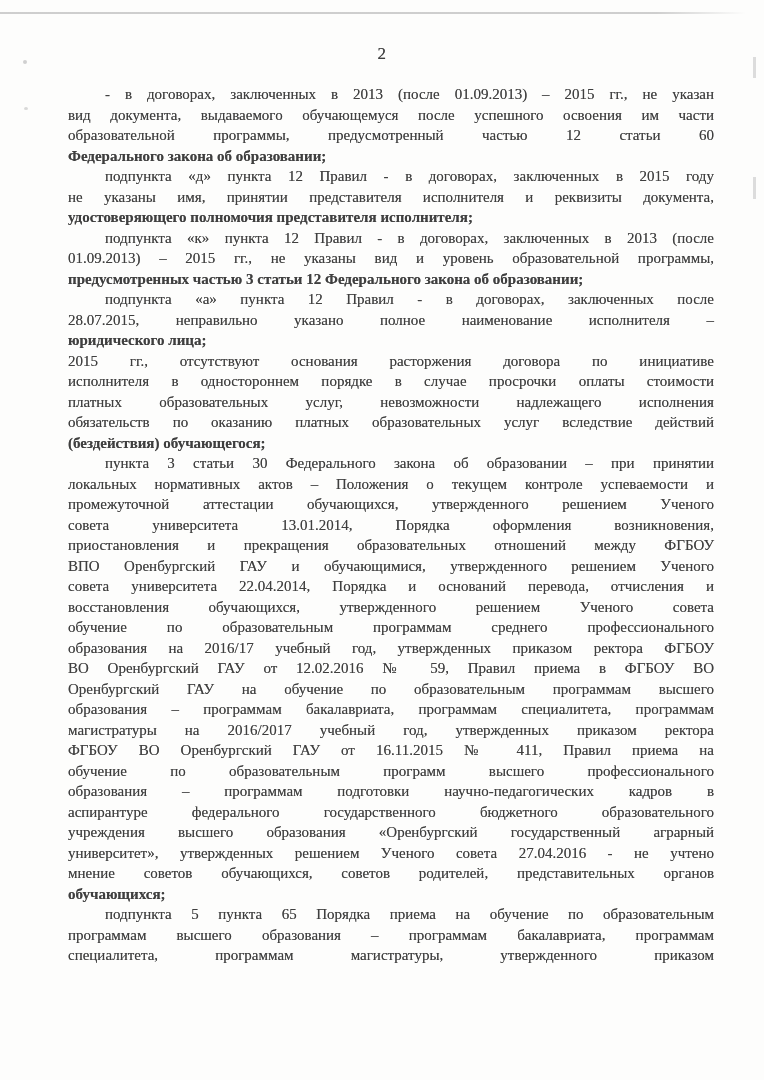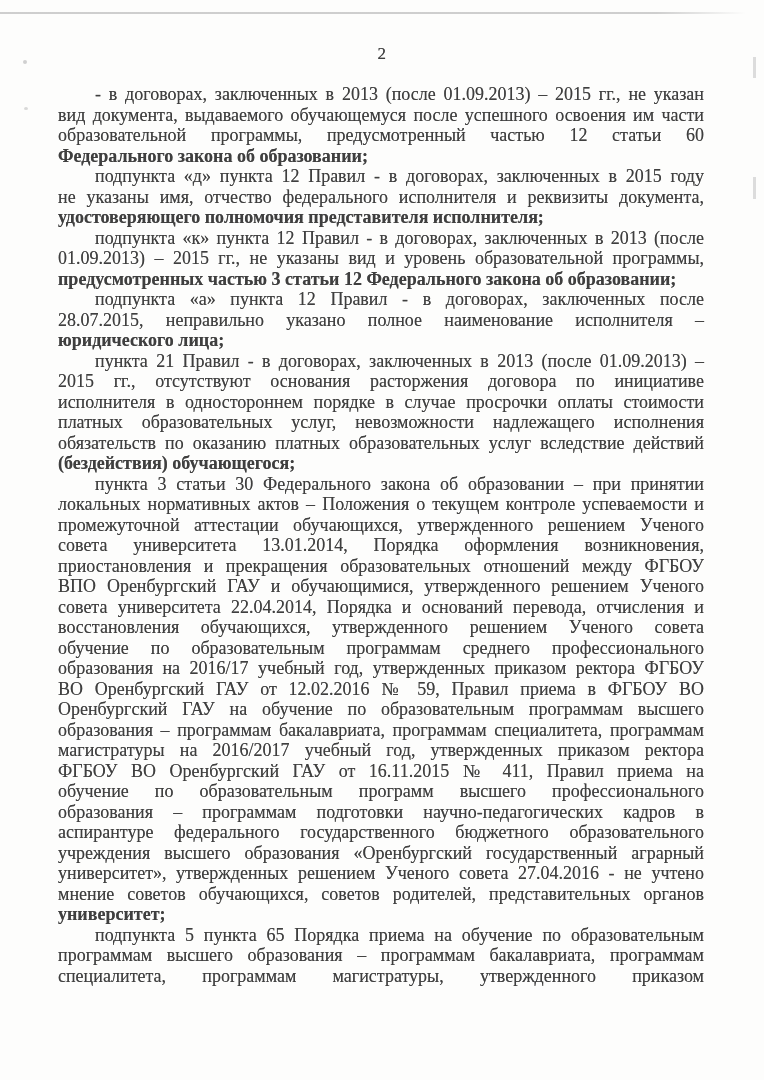--- a/index.html
+++ b/index.html
@@ -34,22 +34,22 @@
   
   .page-number{
     position:absolute; top:45px; left:0; width:764px;
     text-align:center;
     font-size:17px; line-height:18px;
     letter-spacing:.5px;
     text-shadow:0 0 .5px rgba(70,70,70,.65);
   }
   
   .text-block{
-    position:absolute; top:84px; left:58px; width:646px;
-    font-size:18px; line-height:20.5px;
+    position:absolute; top:84px; left:68px; width:646px;
+    font-size:15px; line-height:20.5px;
     text-shadow:0 0 .5px rgba(70,70,70,.65);
   }
   .line{
     text-align:justify;
     text-align-last:justify;
     white-space:normal;
   }
   .line.indent{ text-indent:37px; }
   .line.end{ text-align-last:left;font-weight:bold; }
 </style>
@@ -67,35 +67,34 @@
 
   <div class="text-block">
       <div>
         <div class="line indent">- в договорах, заключенных в 2013 (после 01.09.2013) – 2015 гг., не указан</div>
         <div class="line">вид документа, выдаваемого обучающемуся после успешного освоения им части</div>
         <div class="line">образовательной программы, предусмотренный частью 12 статьи 60</div>
         <div class="line end">Федерального закона об образовании;</div>
       </div>
       <div>
         <div class="line indent">подпункта «д» пункта 12 Правил - в договорах, заключенных в 2015 году</div>
-        <div class="line">не указаны имя, отчество федерального исполнителя и реквизиты документа,</div>
+        <div class="line">не указаны имя, принятии представителя исполнителя и реквизиты документа,</div>
         <div class="line end">удостоверяющего полномочия представителя исполнителя;</div>
       </div>
       <div>
         <div class="line indent">подпункта «к» пункта 12 Правил - в договорах, заключенных в 2013 (после</div>
         <div class="line">01.09.2013) – 2015 гг., не указаны вид и уровень образовательной программы,</div>
         <div class="line end">предусмотренных частью 3 статьи 12 Федерального закона об образовании;</div>
       </div>
       <div>
         <div class="line indent">подпункта «а» пункта 12 Правил - в договорах, заключенных после</div>
         <div class="line">28.07.2015, неправильно указано полное наименование исполнителя –</div>
         <div class="line end">юридического лица;</div>
       </div>
       <div>
-        <div class="line indent">пункта 21 Правил - в договорах, заключенных в 2013 (после 01.09.2013) –</div>
         <div class="line">2015 гг., отсутствуют основания расторжения договора по инициативе</div>
         <div class="line">исполнителя в одностороннем порядке в случае просрочки оплаты стоимости</div>
         <div class="line">платных образовательных услуг, невозможности надлежащего исполнения</div>
         <div class="line">обязательств по оказанию платных образовательных услуг вследствие действий</div>
         <div class="line end">(бездействия) обучающегося;</div>
       </div>
       <div>
         <div class="line indent">пункта 3 статьи 30 Федерального закона об образовании – при принятии</div>
         <div class="line">локальных нормативных актов – Положения о текущем контроле успеваемости и</div>
         <div class="line">промежуточной аттестации обучающихся, утвержденного решением Ученого</div>
@@ -110,21 +109,21 @@
         <div class="line">Оренбургский ГАУ на обучение по образовательным программам высшего</div>
         <div class="line">образования – программам бакалавриата, программам специалитета, программам</div>
         <div class="line">магистратуры на 2016/2017 учебный год, утвержденных приказом ректора</div>
         <div class="line">ФГБОУ ВО Оренбургский ГАУ от 16.11.2015 № 411, Правил приема на</div>
         <div class="line">обучение по образовательным программ высшего профессионального</div>
         <div class="line">образования – программам подготовки научно-педагогических кадров в</div>
         <div class="line">аспирантуре федерального государственного бюджетного образовательного</div>
         <div class="line">учреждения высшего образования «Оренбургский государственный аграрный</div>
         <div class="line">университет», утвержденных решением Ученого совета 27.04.2016 - не учтено</div>
         <div class="line">мнение советов обучающихся, советов родителей, представительных органов</div>
-        <div class="line end">университет;</div>
+        <div class="line end">обучающихся;</div>
       </div>
       <div>
         <div class="line indent">подпункта 5 пункта 65 Порядка приема на обучение по образовательным</div>
         <div class="line">программам высшего образования – программам бакалавриата, программам</div>
         <div class="line">специалитета, программам магистратуры, утвержденного приказом</div>
       </div>
     </div>
 </div>
 
 </body></html>

